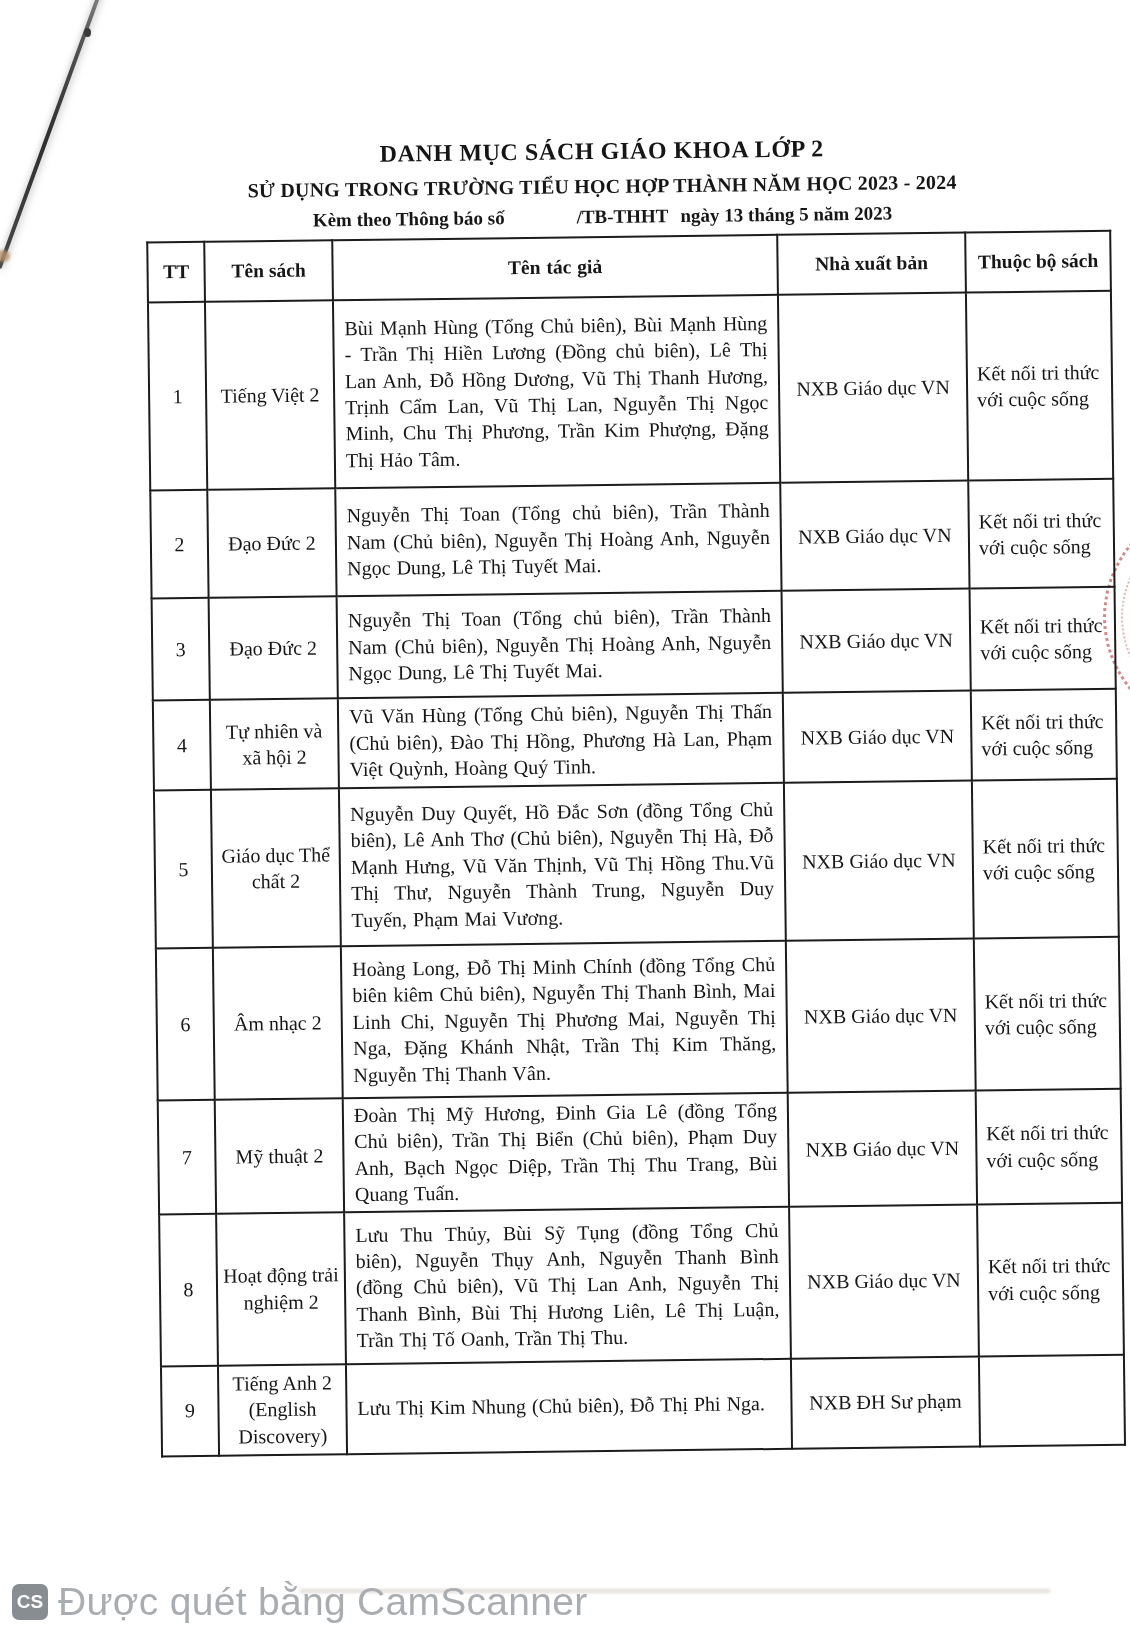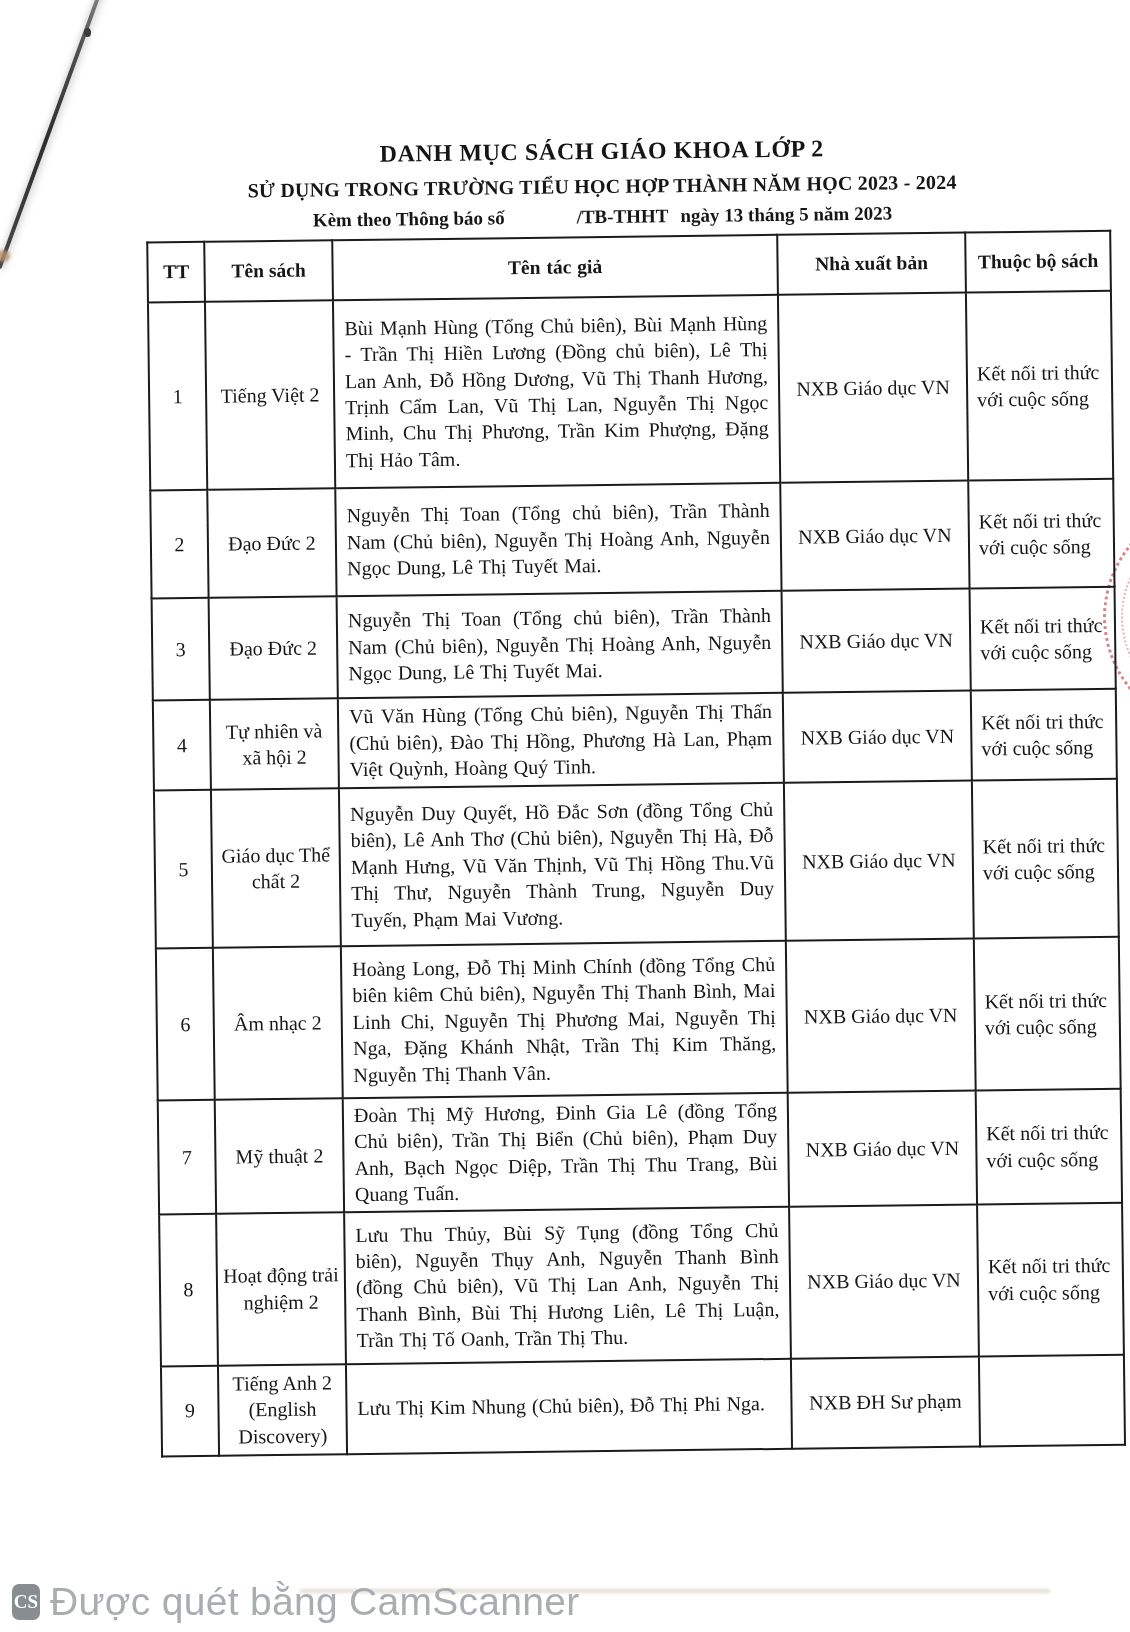--- a/index.html
+++ b/index.html
@@ -77,24 +77,24 @@
   .col-authors{width:435px;text-align:justify;padding:3px 10px;word-spacing:1px;}
   .col-publisher{width:178px;text-align:center;padding:2px 8px;}
   .col-series{width:135px;text-align:left;padding:2px 9px;}
 
   
   .footer{
     position:absolute;left:12px;top:1580px;display:flex;align-items:center;gap:10px;
     font-family:"Liberation Sans", sans-serif;
   }
   .cs-badge{
-    width:28px;height:36px;border-radius:7px;background:#888d92;
+    width:36px;height:36px;border-radius:7px;background:#888d92;
     color:#ffffff;font-weight:bold;font-size:19px;
     display:flex;align-items:center;justify-content:center;
-    font-family:Liberation Serif, serif;
+    font-family:Liberation Sans, sans-serif;
   }
   .cs-text{
     color:#a9adb2;font-size:39px;letter-spacing:.3px;
   }
 </style>
 </head>
 <body>
 
 <div class="scan-page">
 

